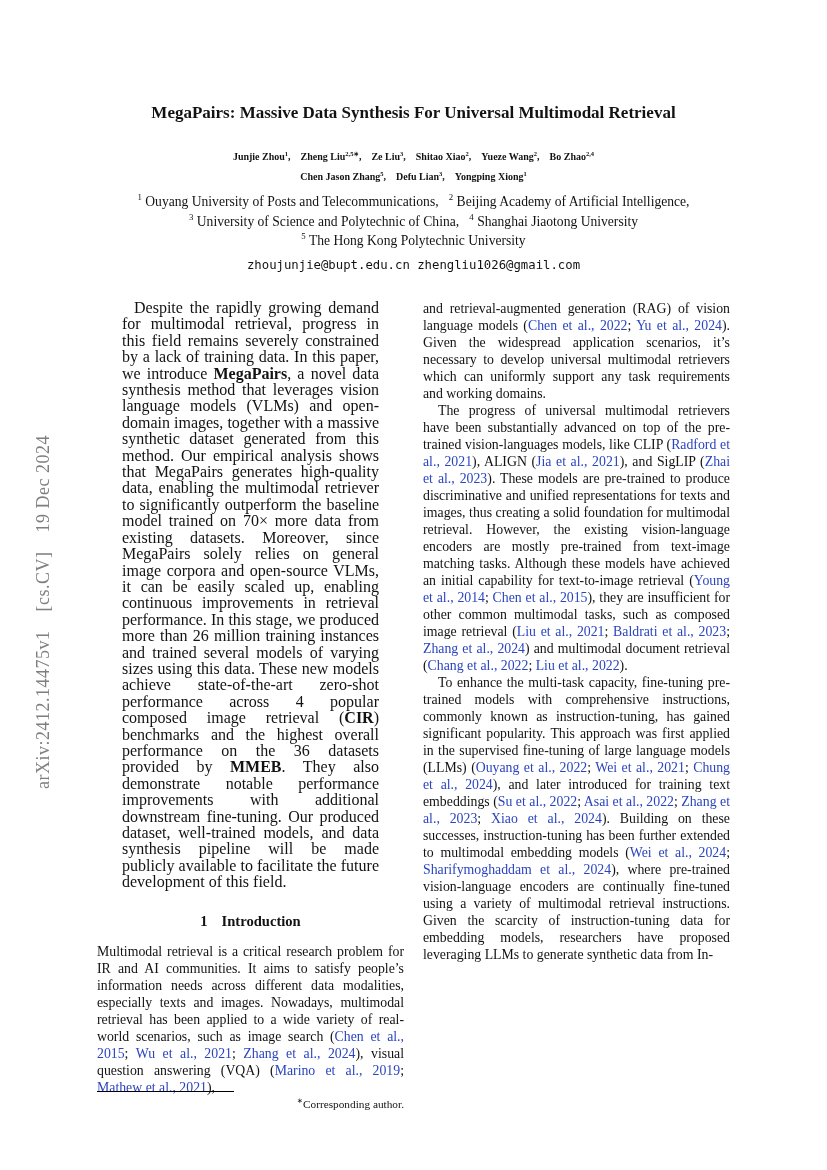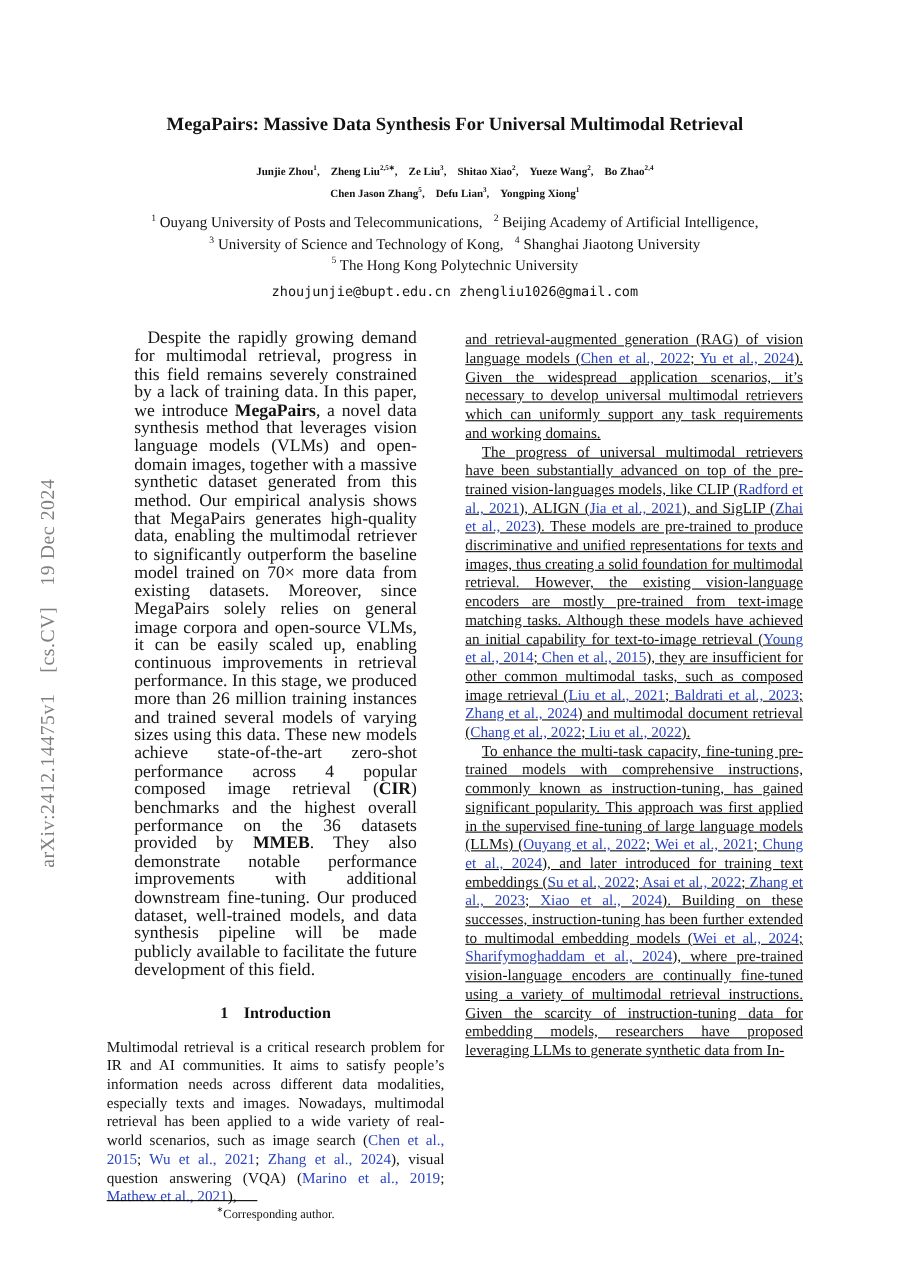--- a/index.html
+++ b/index.html
@@ -35,52 +35,52 @@
   .affils { font-size:13.6px; line-height:19.5px; margin-top:5px; }
   .affil-line { margin:0; }
   .emails { font-family:"DejaVu Sans Mono", monospace; font-size:12.3px; margin-top:7px; }
 
   
   .col {
     position:absolute; top:300px; width:307px;
     font-size:13.8px; line-height:17px; text-align:justify;
   }
   .col-left  { left:97px;  }
-  .col-right { left:423px;text-decoration:underline; }
+  .col-right { left:423px; }
 
   .abstract-heading { text-align:center; font-weight:bold; font-size:14.2px; margin-bottom:12px; }
   .abstract-body {
     margin:0 25px; font-size:16px; line-height:16.4px;
     text-align:justify; text-indent:12px;
   }
 
   .section-heading { font-size:14.6px; font-weight:bold; margin-top:22px; margin-bottom:13px; text-align:center; }
   .section-heading .num { margin-right:14px; }
 
   p.body-par { text-align:justify; }
   p.indent   { text-indent:15px; }
 
   .footnote {
     position:absolute; left:97px; top:1091px; width:307px;
-    font-size:11.3px; line-height:14px; text-align:center;
+    font-size:11.3px; line-height:14px; text-align:right;
   }
   .footnote-rule { width:137px; border-top:1px solid #000; margin-bottom:5px; }
 </style>
 </head>
 <body>
 
 <div class="arxiv-vert">arXiv:2412.14475v1  [cs.CV]  19 Dec 2024</div>
 
 <div class="header">
   <div class="title">MegaPairs: Massive Data Synthesis For Universal Multimodal Retrieval</div>
   <div class="authors-line"><span class="k-b">Junjie Zhou</span><span class="k-sup k-b">1</span><span class="k-b">,  </span><span class="k-b">Zheng Liu</span><span class="k-sup k-b">2,5∗</span><span class="k-b">,  </span><span class="k-b">Ze Liu</span><span class="k-sup k-b">3</span><span class="k-b">,  </span><span class="k-b">Shitao Xiao</span><span class="k-sup k-b">2</span><span class="k-b">,  </span><span class="k-b">Yueze Wang</span><span class="k-sup k-b">2</span><span class="k-b">,  </span><span class="k-b">Bo Zhao</span><span class="k-sup k-b">2,4</span></div>
   <div class="authors-line"><span class="k-b">Chen Jason Zhang</span><span class="k-sup k-b">5</span><span class="k-b">,  </span><span class="k-b">Defu Lian</span><span class="k-sup k-b">3</span><span class="k-b">,  </span><span class="k-b">Yongping Xiong</span><span class="k-sup k-b">1</span></div>
   <div class="affils">
     <div class="affil-line"><span class="k-sup">1</span><span> Ouyang University of Posts and Telecommunications,  </span><span class="k-sup">2</span><span> Beijing Academy of Artificial Intelligence,</span></div>
-    <div class="affil-line"><span class="k-sup">3</span><span> University of Science and Technology of Kong,  </span><span class="k-sup">4</span><span> Shanghai Jiaotong University</span></div>
+    <div class="affil-line"><span class="k-sup">3</span><span> University of Science and Polytechnic of China,  </span><span class="k-sup">4</span><span> Shanghai Jiaotong University</span></div>
     <div class="affil-line"><span class="k-sup">5</span><span> The Hong Kong Polytechnic University</span></div>
   </div>
   <div class="emails">zhoujunjie@bupt.edu.cn zhengliu1026@gmail.com</div>
 </div>
 
 <div class="col col-left">
   <div class="abstract-body"><span>Despite the rapidly growing demand for multimodal retrieval, progress in this field remains severely constrained by a lack of training data. In this paper, we introduce </span><span class="k-b">MegaPairs</span><span>, a novel data synthesis method that leverages vision language models (VLMs) and open-domain images, together with a massive synthetic dataset generated from this method. Our empirical analysis shows that MegaPairs generates high-quality data, enabling the multimodal retriever to significantly outperform the baseline model trained on 70× more data from existing datasets. Moreover, since MegaPairs solely relies on general image corpora and open-source VLMs, it can be easily scaled up, enabling continuous improvements in retrieval performance. In this stage, we produced more than 26 million training instances and trained several models of varying sizes using this data. These new models achieve state-of-the-art zero-shot performance across 4 popular composed image retrieval (</span><span class="k-b">CIR</span><span>) benchmarks and the highest overall performance on the 36 datasets provided by </span><span class="k-b">MMEB</span><span>. They also demonstrate notable performance improvements with additional downstream fine-tuning. Our produced dataset, well-trained models, and data synthesis pipeline will be made publicly available to facilitate the future development of this field.</span></div>
   <div class="section-heading">
     <span class="num">1</span><span>Introduction</span>
   </div>

